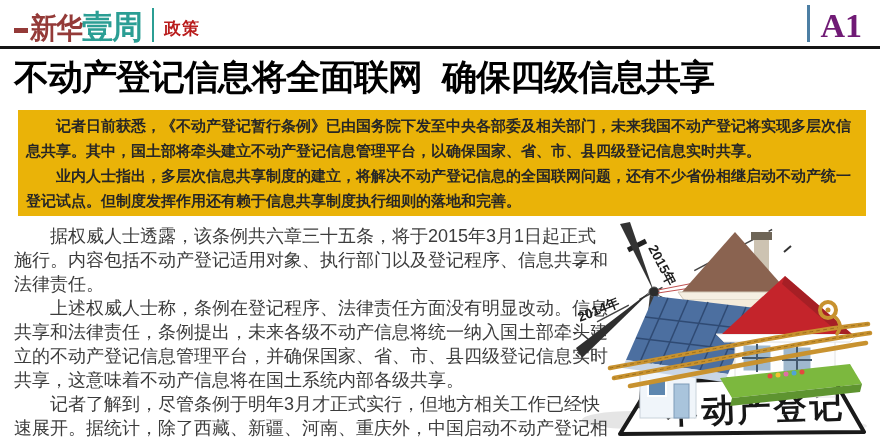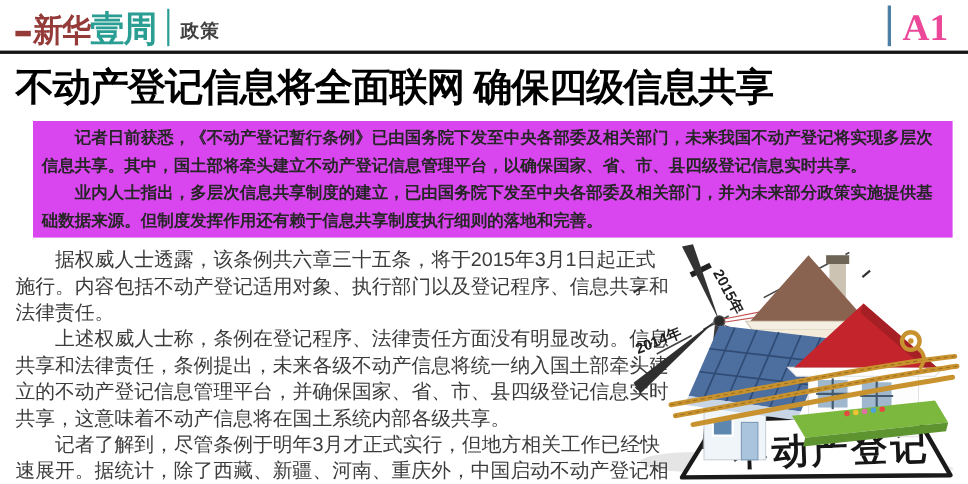--- a/index.html
+++ b/index.html
@@ -8,32 +8,32 @@
     font-family:"Liberation Sans","DejaVu Sans",sans-serif;
   }
   
   .masthead{display:flex;align-items:flex-end;height:46px;padding:0 12px 4px 14px;box-sizing:border-box;}
   .logo{display:flex;align-items:flex-end;line-height:1;letter-spacing:-1px;
         font-weight:900;font-family:"Liberation Serif","DejaVu Serif",serif;}
   .logo .dash{width:14px;height:5px;background:#943A38;margin:0 2px 9px 0;}
   .logo .p1{color:#943A38;font-size:27px;transform:scaleY(1.08);}
   .logo .p2{color:#2B9E94;font-size:31px;transform:scaleY(1.05);}
   .vdiv1{width:2px;height:34px;background:#2B9E94;margin:0 10px 0 10px;}
-  .section-label{font-size:17px;font-weight:900;color:#404040;padding-bottom:2px;letter-spacing:1px;margin-top:24px;}
+  .section-label{font-size:17px;font-weight:900;color:#b91c1c;padding-bottom:2px;letter-spacing:1px;margin-top:24px;}
   .spacer{flex:1;}
   .vdiv2{width:3px;height:37px;background:#4D7FA4;margin-right:10px;}
   .page-num{font-family:"Liberation Serif","DejaVu Serif",serif;font-weight:900;
-            font-size:34px;color:#ec4899;line-height:0.95;padding-right:6px;}
+            font-size:34px;color:#701a75;line-height:0.95;padding-right:6px;}
   .black-rule{height:3px;background:#151515;}
   
-  .headline{margin:10px 14px 0 14px;font-family:Liberation Sans, sans-serif;
+  .headline{margin:10px 14px 0 14px;font-family:Liberation Mono, monospace;
             font-weight:900;font-size:35px;line-height:42px;color:#000;letter-spacing:-1px;
             white-space:nowrap;}
   
-  .summary{margin:9px 14px 0 30px;background:#d946ef;padding:3px 8px;}
+  .summary{margin:9px 14px 0 18px;background:#eab308;padding:3px 8px;}
   .summary p{margin:0;text-indent:2em;font-size:15px;line-height:25px;
              font-weight:700;color:#262626;}
   
   .body-col{margin:8px 14px 0 14px;width:596px;}
   .body-col p{margin:0;text-indent:2em;font-size:18px;line-height:24px;
               font-weight:500;color:#3C3C3C;}
   
   .illustration{position:absolute;right:0;top:212px;width:310px;height:228px;pointer-events:none;}
   .illustration svg{display:block;}
   .svg-label{font-family:"Liberation Sans","DejaVu Sans",sans-serif;font-weight:700;
@@ -57,21 +57,21 @@
     <div class="spacer"></div>
     <div class="vdiv2"></div>
     <div class="page-num">A1</div>
   </div>
   <div class="black-rule"></div>
 
   <h1 class="headline">不动产登记信息将全面联网 确保四级信息共享</h1>
 
   <section class="summary">
     <p>记者日前获悉，《不动产登记暂行条例》已由国务院下发至中央各部委及相关部门，未来我国不动产登记将实现多层次信息共享。其中，国土部将牵头建立不动产登记信息管理平台，以确保国家、省、市、县四级登记信息实时共享。</p>
-    <p>业内人士指出，多层次信息共享制度的建立，已由国务院下发至中央各部委及相关部门，并为未来部分政策实施提供基础数据来源。但制度发挥作用还有赖于信息共享制度执行细则的落地和完善。</p>
+    <p>业内人士指出，多层次信息共享制度的建立，将解决不动产登记信息的全国联网问题，还有不少省份相继启动不动产统一登记试点。但制度发挥作用还有赖于信息共享制度执行细则的落地和完善。</p>
   </section>
 
   <section class="body-col">
     <p>据权威人士透露，该条例共六章三十五条，将于2015年3月1日起正式施行。内容包括不动产登记适用对象、执行部门以及登记程序、信息共享和法律责任。</p>
     <p>上述权威人士称，条例在登记程序、法律责任方面没有明显改动。信息共享和法律责任，条例提出，未来各级不动产信息将统一纳入国土部牵头建立的不动产登记信息管理平台，并确保国家、省、市、县四级登记信息实时共享，这意味着不动产信息将在国土系统内部各级共享。</p>
     <p>记者了解到，尽管条例于明年3月才正式实行，但地方相关工作已经快速展开。据统计，除了西藏、新疆、河南、重庆外，中国启动不动产登记相关工作的省份已达到27个。此外，还有不少省份相继启动不动产统一登记试点。例如湖南则决定在长沙浏阳市、常德澧县、怀化芷江侗族自治县先行启动不动产统一登记试点。</p>
   </section>
 
   <div class="illustration">
     <svg width="310" height="228" viewBox="0 0 310 228" xmlns="http://www.w3.org/2000/svg">

